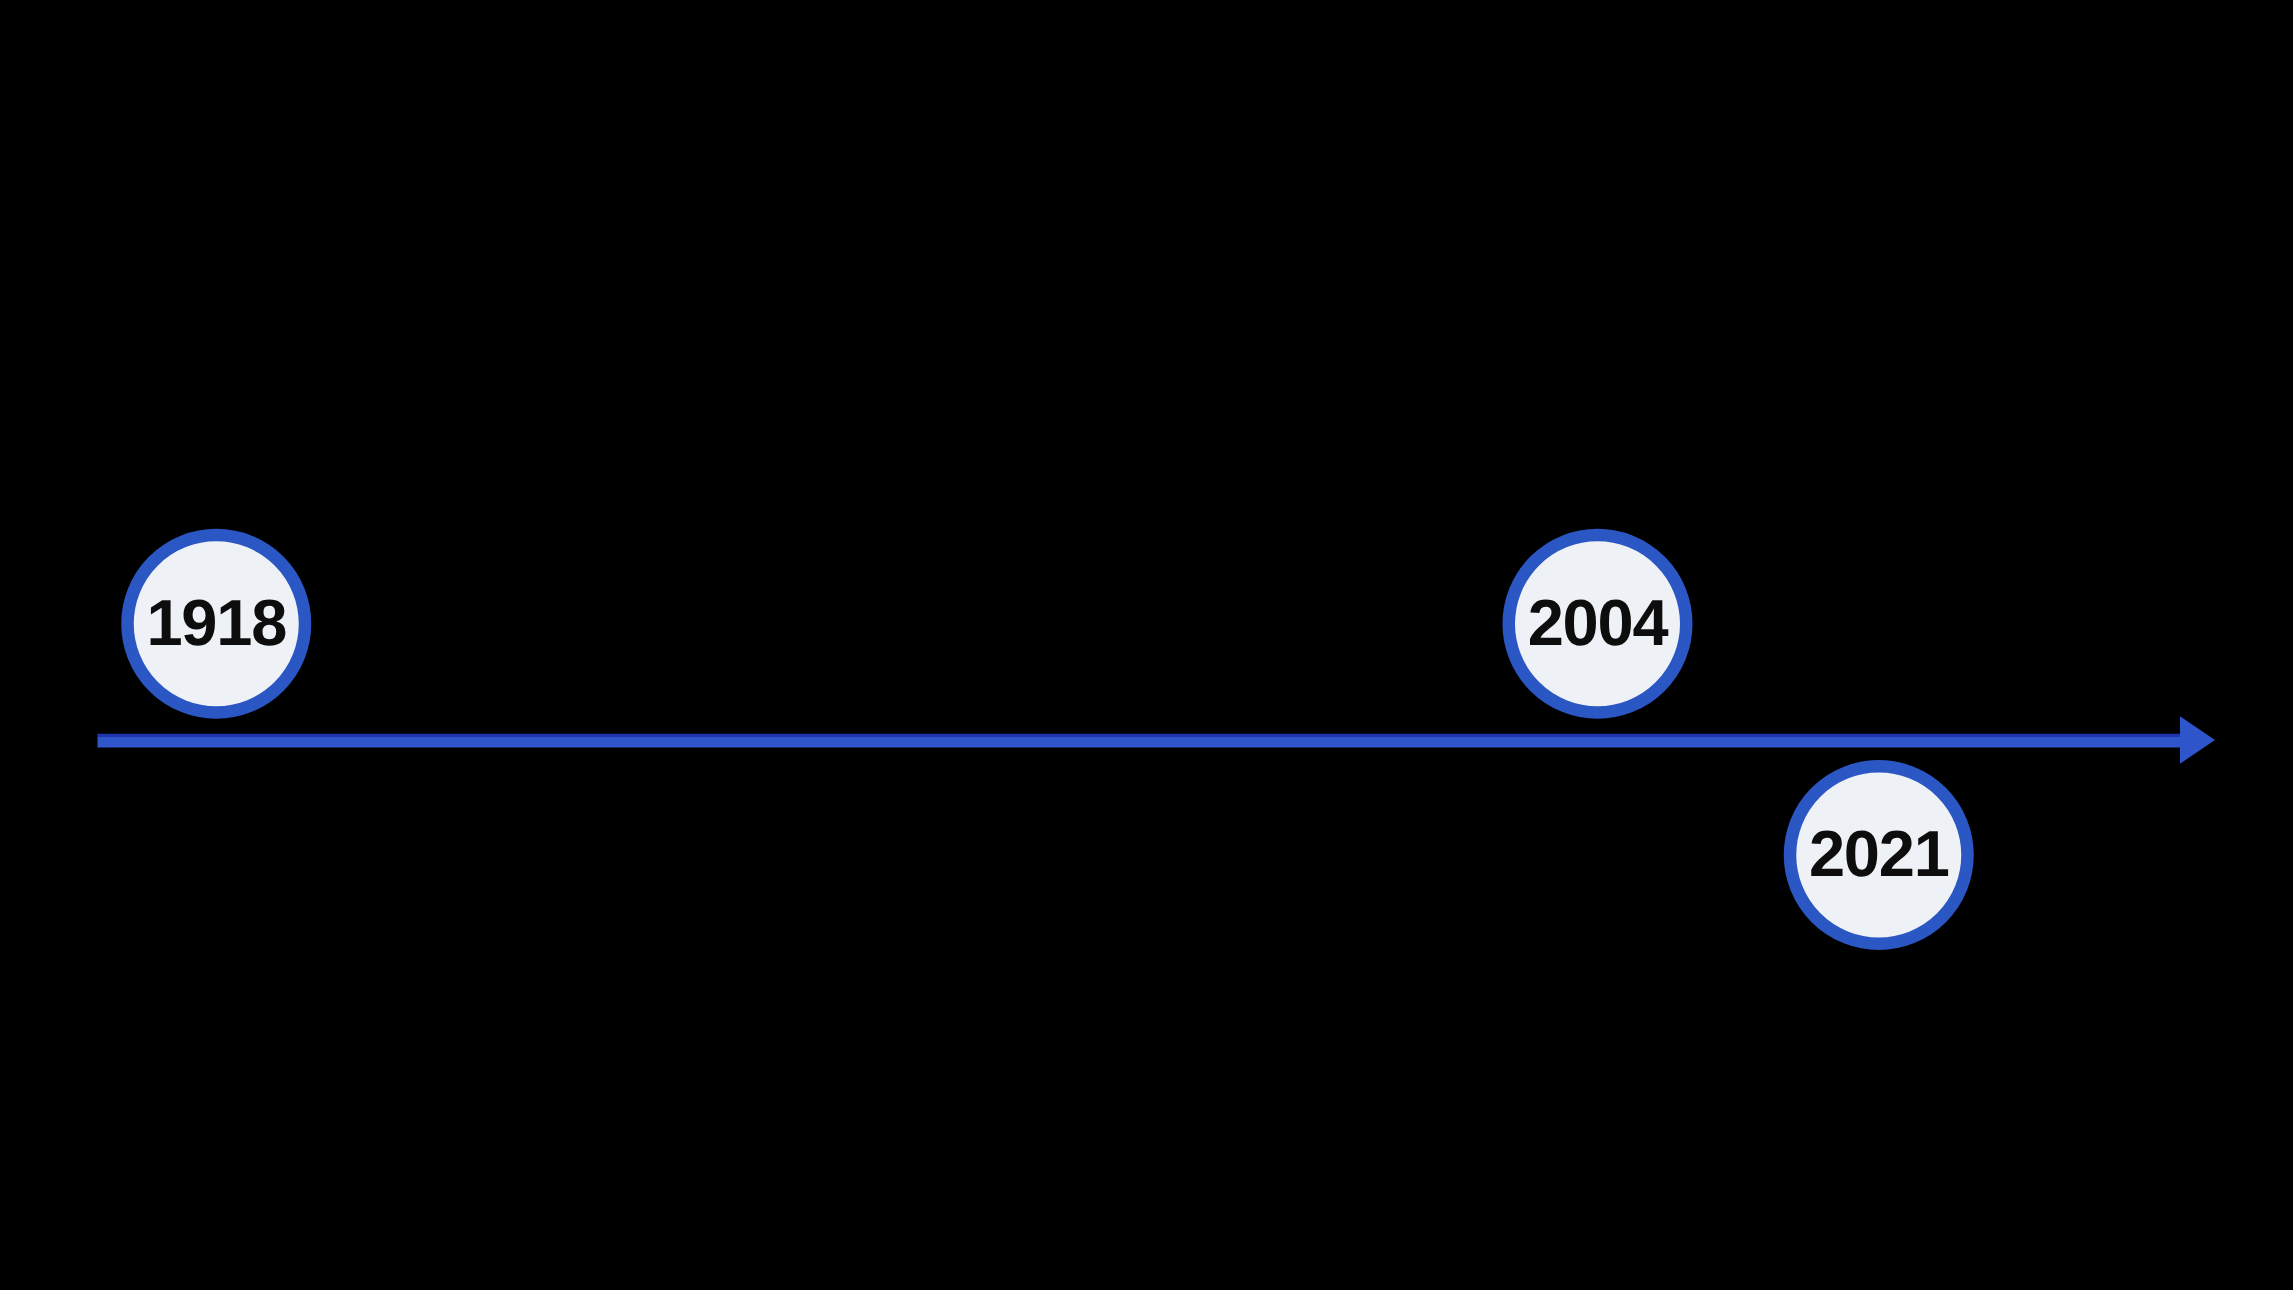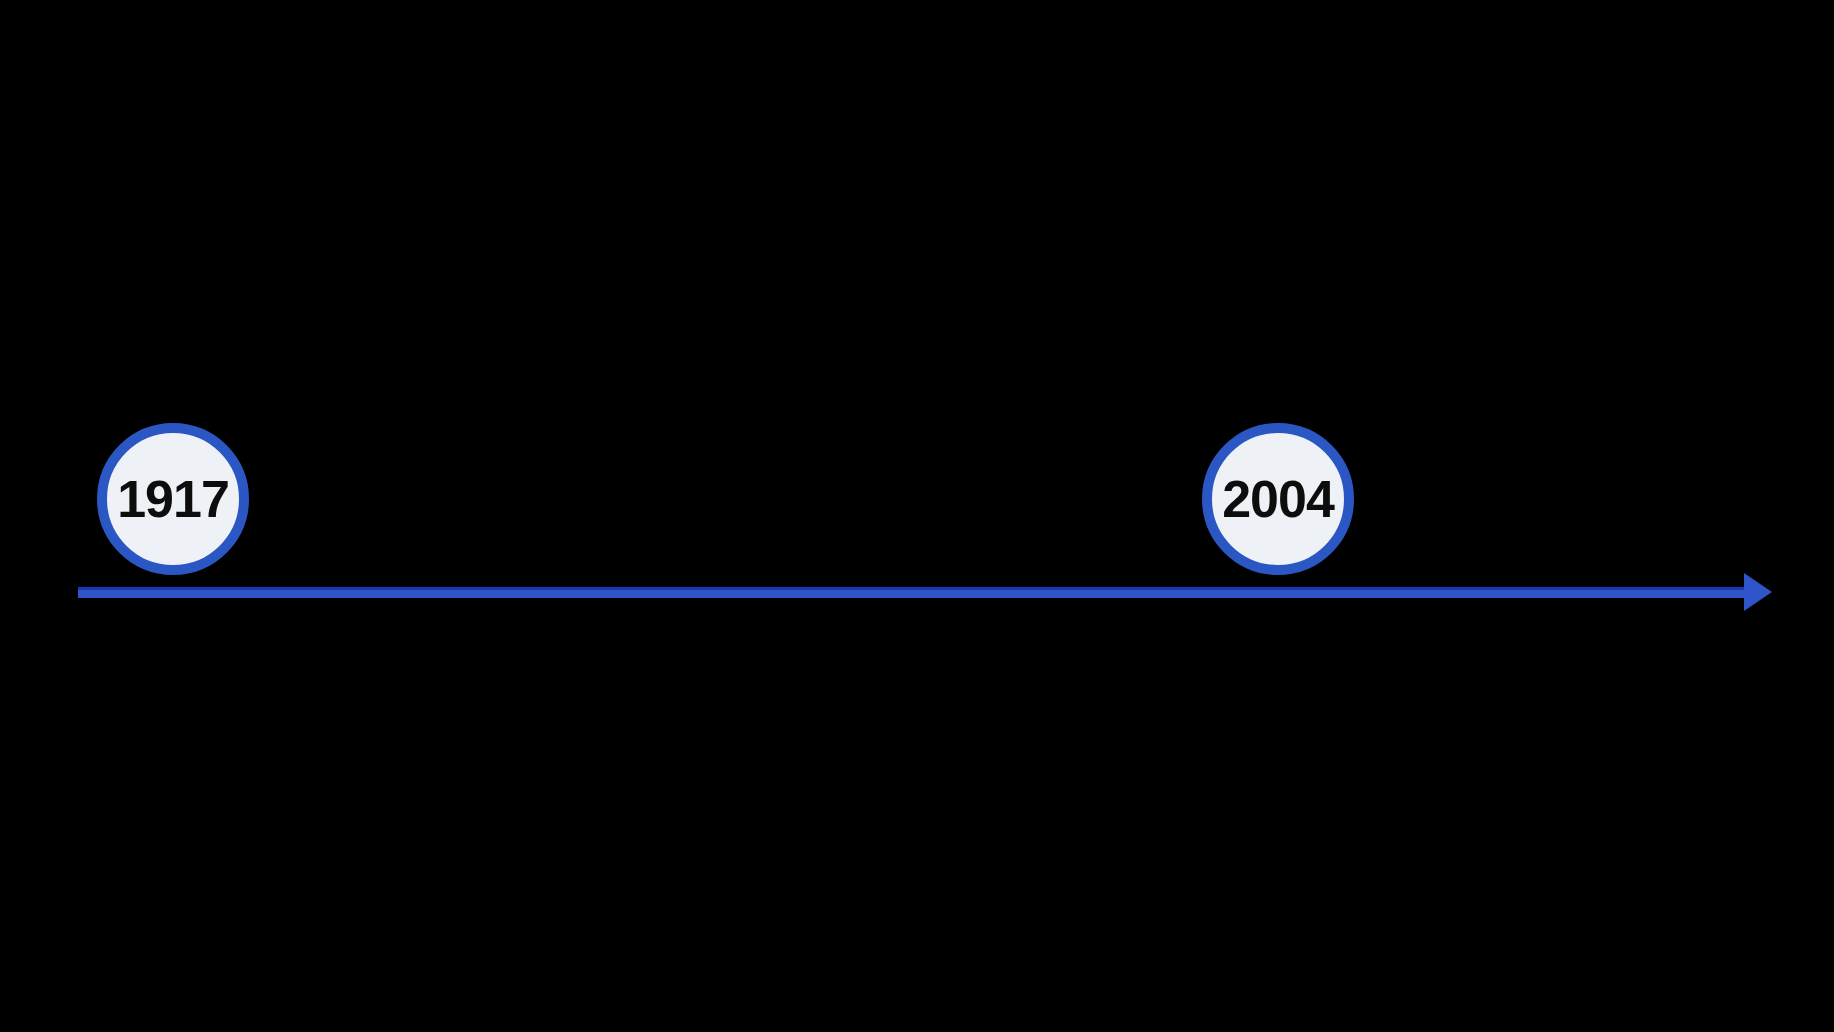--- a/index.html
+++ b/index.html
@@ -65,23 +65,26 @@
 </style>
 </head>
 <body>
 
 <div class="stage">
 
   <div class="axis"></div>
   <div class="axis-arrowhead"></div>
 
   <div class="event pos-e1">
-    <span class="year">1917</span>
+    <span class="year">1918</span>
   </div>
 
 
   <div class="event pos-e3">
     <span class="year">2004</span>
   </div>
 
+  <div class="event pos-e4">
+    <span class="year">2021</span>
+  </div>
 
 
 </div>
 
 </body></html>

